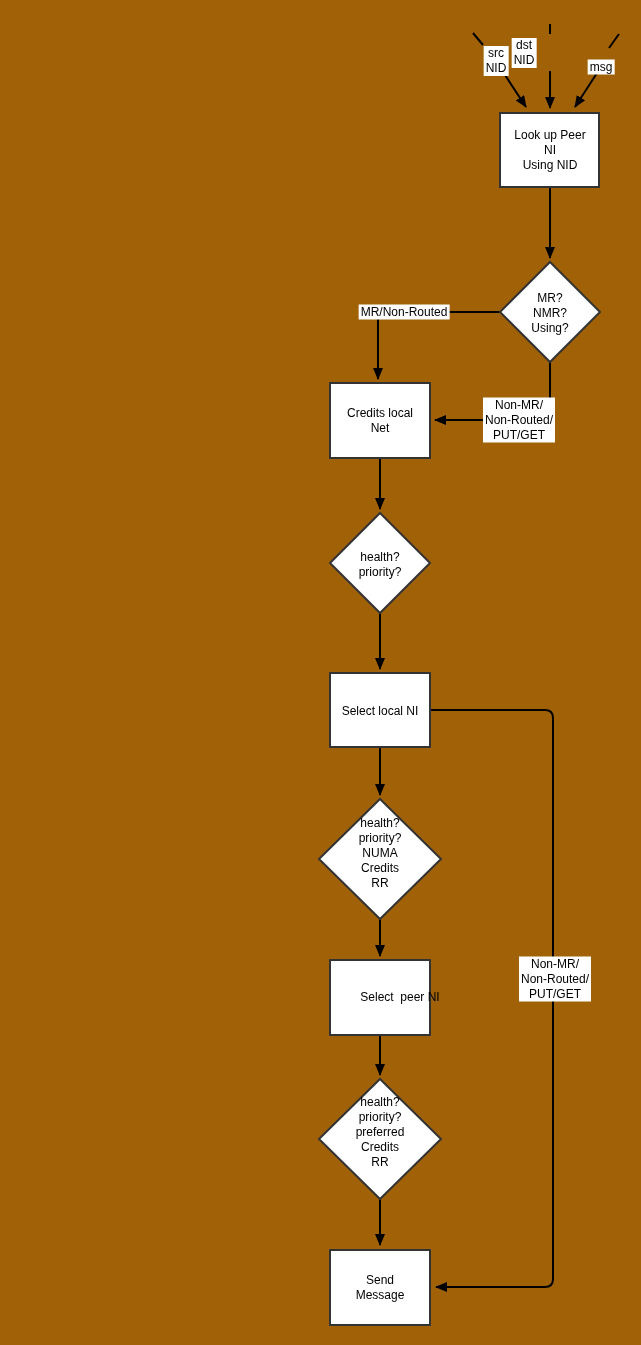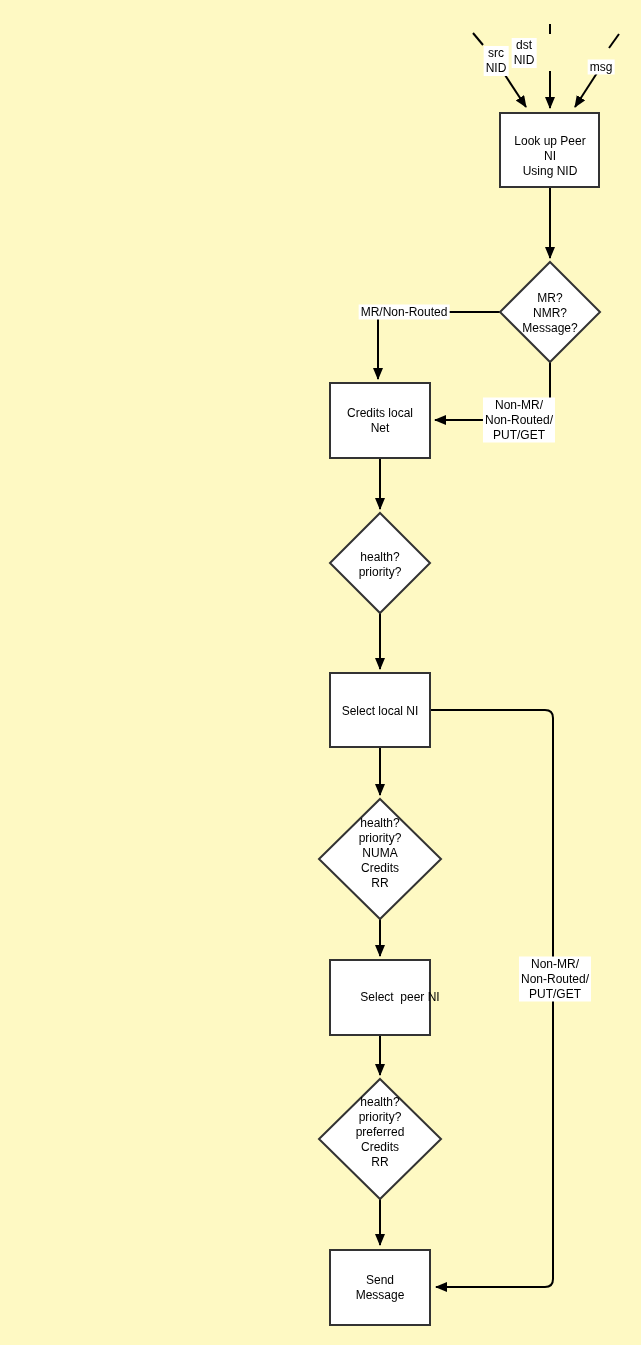--- a/index.html
+++ b/index.html
@@ -1,17 +1,17 @@
 <!DOCTYPE html>
 <html><head>
 <meta charset="utf-8">
 <style>
   html,body{margin:0;padding:0;background:#fff;}
   .canvas{
-    position:relative;width:641px;height:1345px;background:#fef9c3;
+    position:relative;width:641px;height:1345px;background:#a16207;
     font-family:"Liberation Sans",sans-serif;color:#000;overflow:hidden;
   }
   .canvas svg{position:absolute;left:0;top:0;}
   .label{
     position:absolute;transform:translate(-50%,-50%);
     font-size:12px;line-height:15px;text-align:center;
     white-space:pre-wrap;color:#000;
   }
   .edge-label{background:#ffffff;padding:0 2px;}
 </style>
@@ -66,26 +66,26 @@
 NID</div>
   <div class="label edge-label" style="left:601px;top:67px">msg</div>
   <div class="label edge-label" style="left:404px;top:312px">MR/Non-Routed</div>
   <div class="label edge-label" style="left:519px;top:420px">Non-MR/
 Non-Routed/
 PUT/GET</div>
   <div class="label edge-label" style="left:555px;top:979px">Non-MR/
 Non-Routed/
 PUT/GET</div>
 
-  <div class="label" style="left:550px;top:156px">Look up Peer
+  <div class="label" style="left:550px;top:150px">Look up Peer
 NI
 Using NID</div>
   <div class="label" style="left:550px;top:313px">MR?
 NMR?
-Message?</div>
+Using?</div>
   <div class="label" style="left:380px;top:421px">Credits local
 Net</div>
   <div class="label" style="left:380px;top:565px">health?
 priority?</div>
   <div class="label" style="left:380px;top:711px">Select local NI</div>
   <div class="label" style="left:380px;top:853px">health?
 priority?
 NUMA
 Credits
 RR</div>

